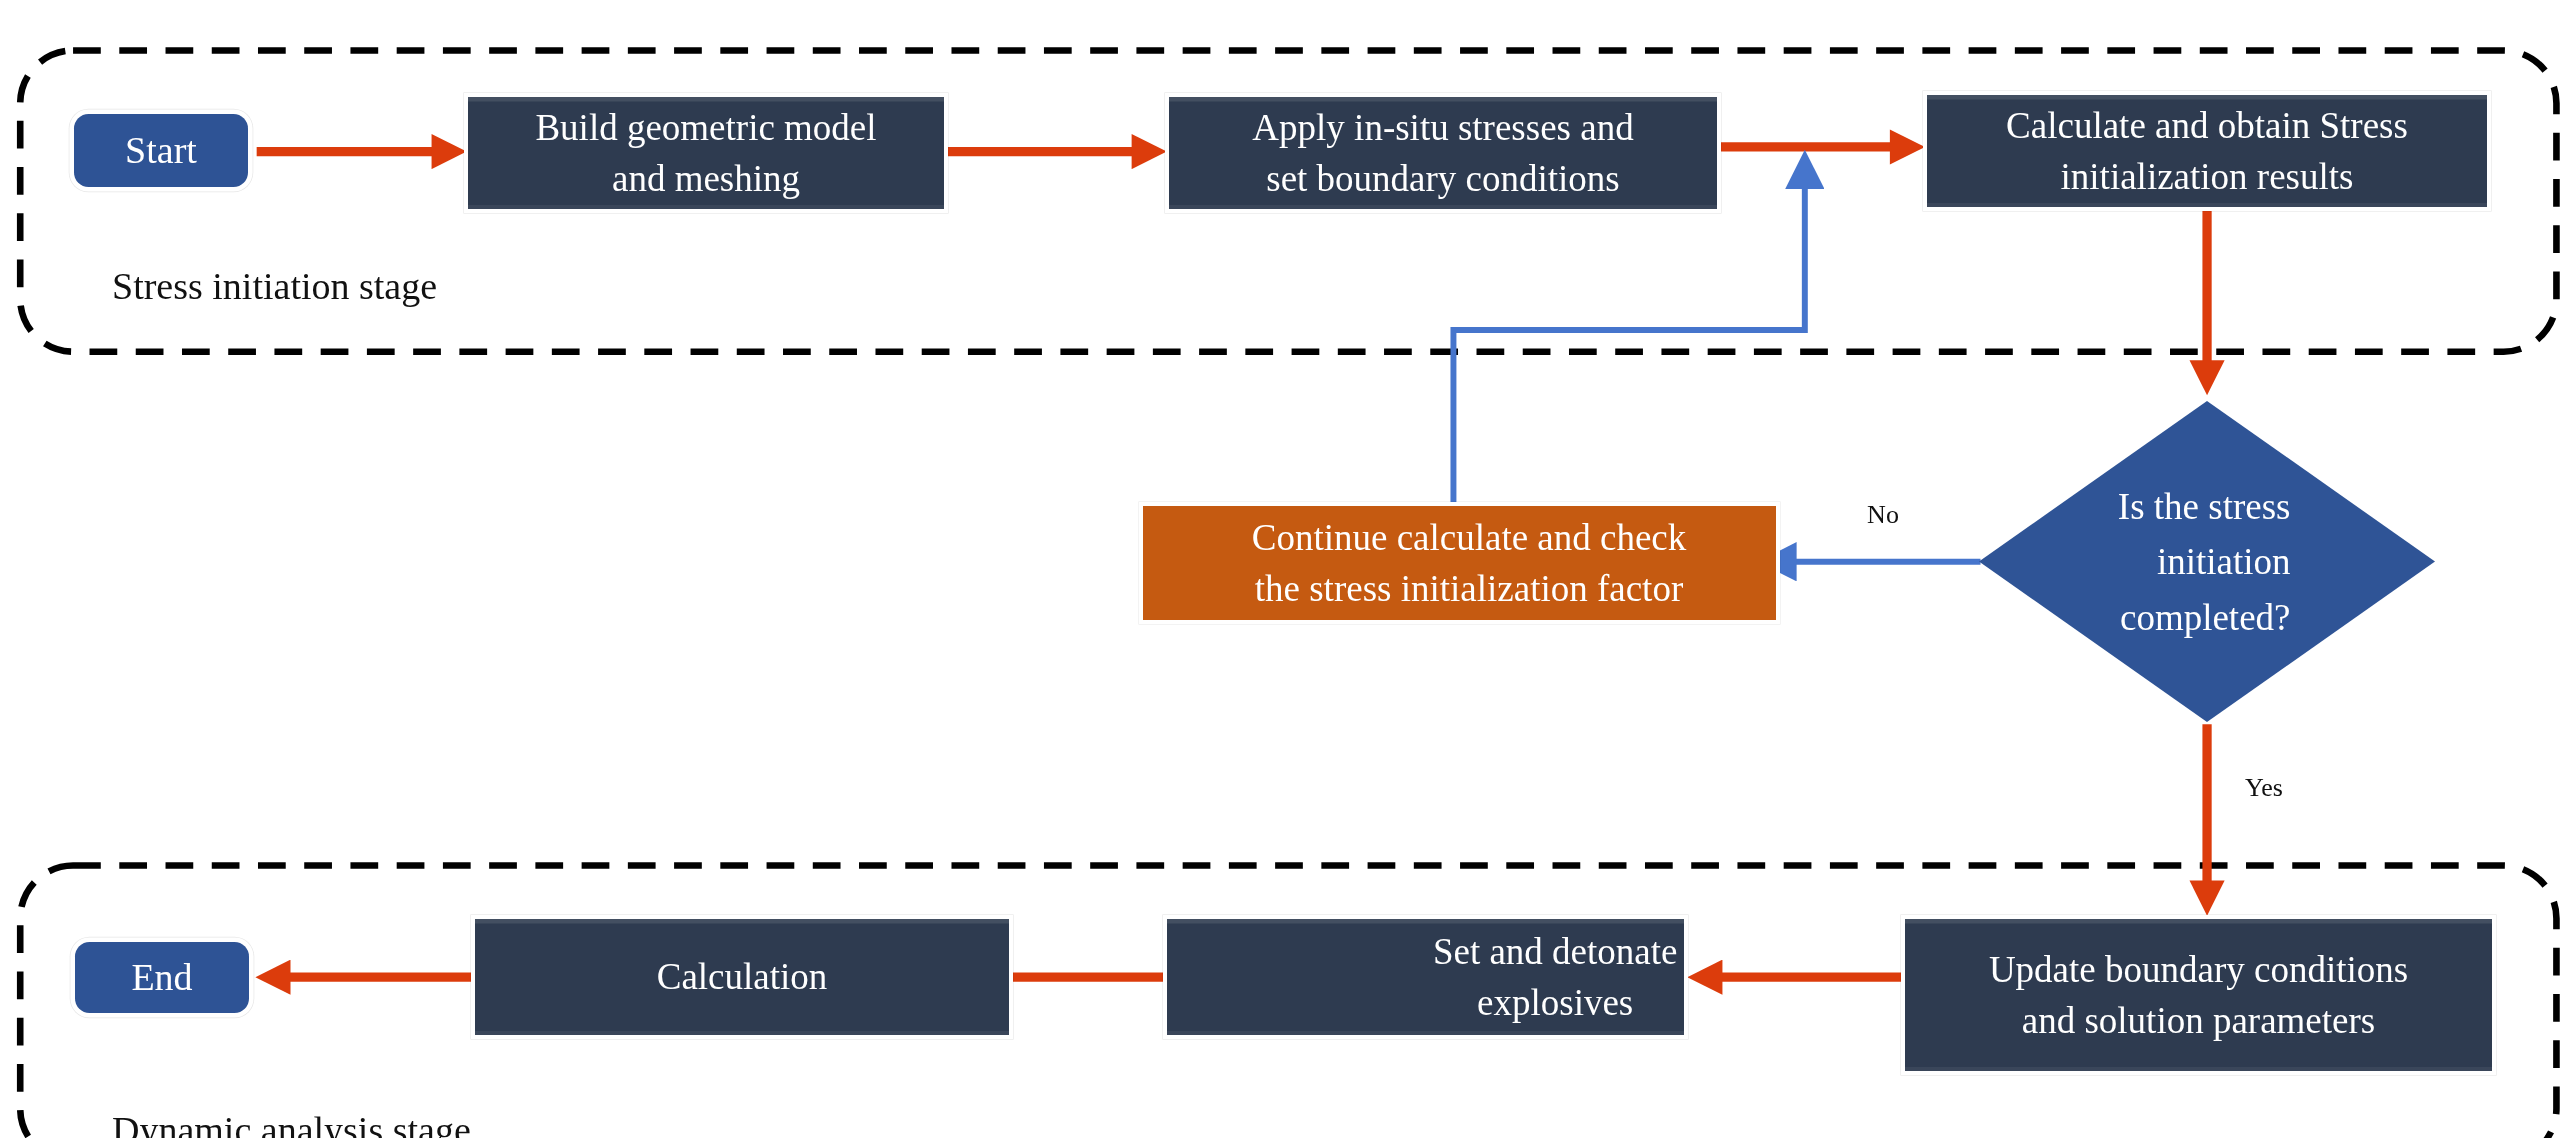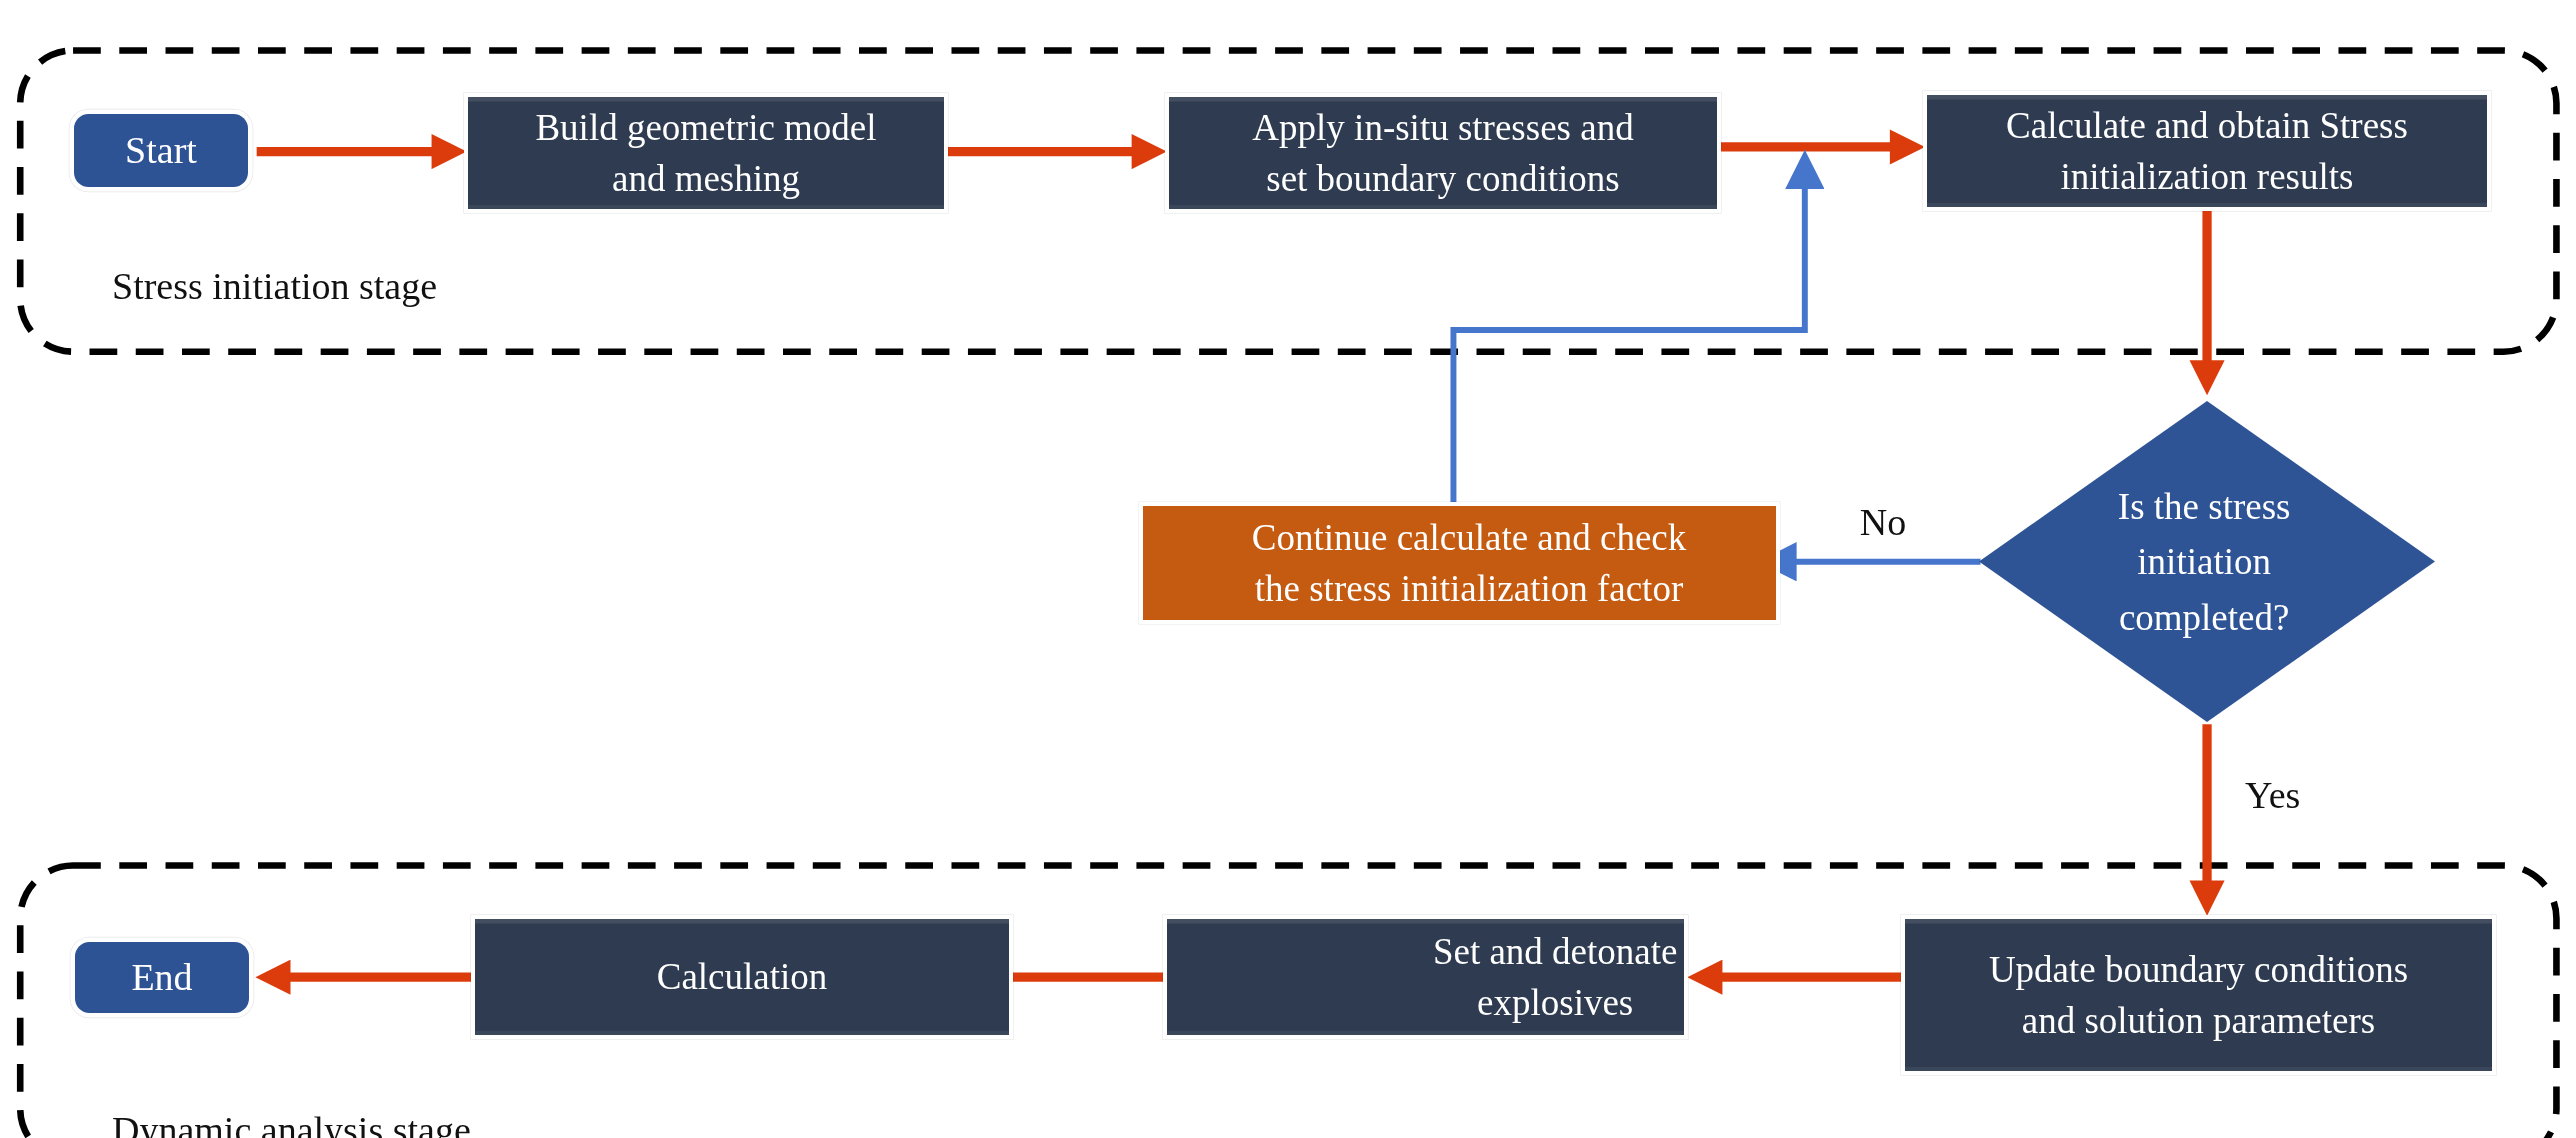--- a/index.html
+++ b/index.html
@@ -66,35 +66,35 @@
   }
   .decision {
     clip-path: polygon(50% 0, 100% 50%, 50% 100%, 0 50%);
     background: var(--decision-fill, #2F5496);
   }
   .decision .label {
     position: absolute;
     left: 29%;
     top: 50%;
     transform: translateY(-50%);
-    text-align: center;
+    text-align: right;
     white-space: pre-line;
     line-height: 1.5;
   }
   .stage-label {
     position: absolute;
     z-index: 2;
     color: var(--text-dark, #111111);
     font-size: 38px;
   }
   .edge-label {
     position: absolute;
     z-index: 2;
     color: var(--text-dark, #111111);
-    font-size: 38px;
+    font-size: 26px;
   }
 </style>
 </head>
 <body>
 
 <div id="canvas">
 
   <svg class="overlay" viewBox="0 0 3899 1723">
     <defs>
       <marker id="ar" viewBox="0 0 10 10" refX="7" refY="5" markerWidth="4.2" markerHeight="3.8" orient="auto-start-reverse">

